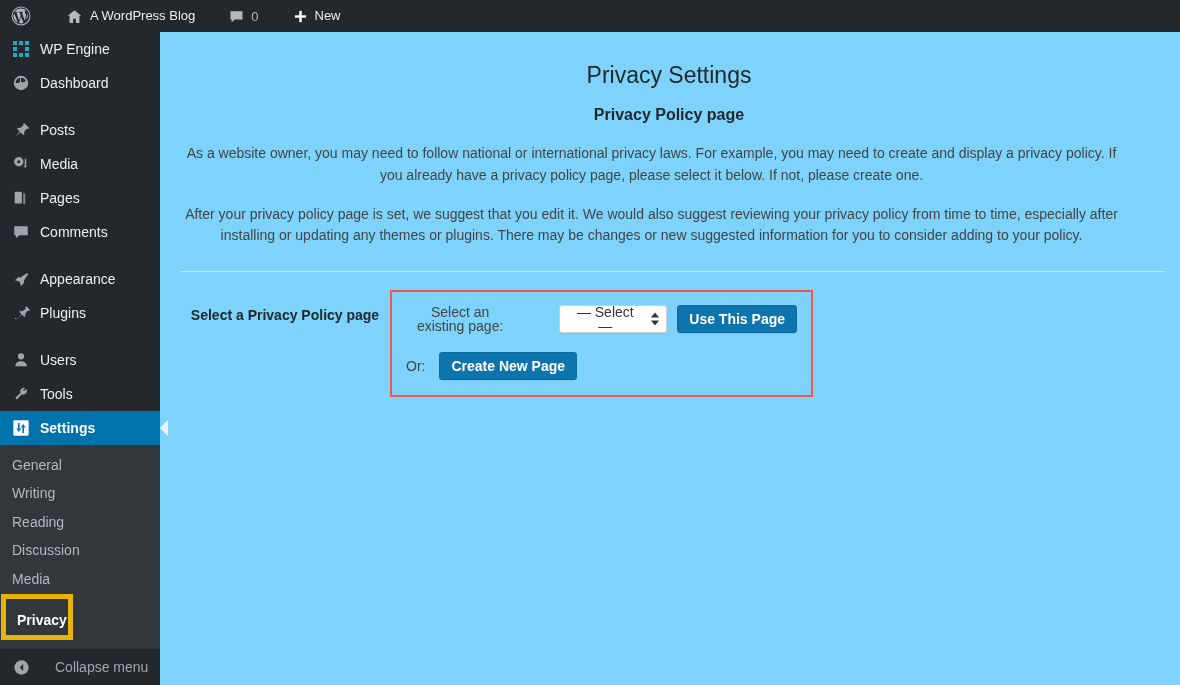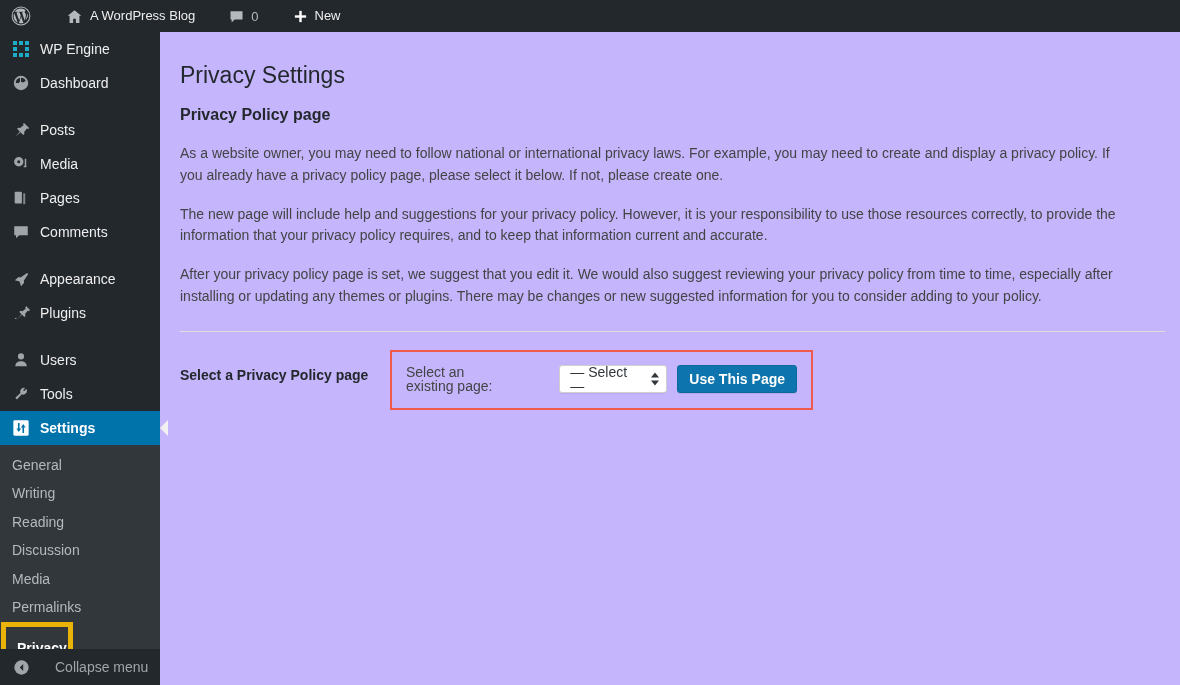--- a/index.html
+++ b/index.html
@@ -112,22 +112,23 @@
     padding-left: 11px; gap: 24px;
     color: #a0a5aa; font-size: 14px;
     background: #23282d;
   }
   .collapse-ico { width: 20px; height: 20px; display:flex; align-items:center; justify-content:center; flex: 0 0 20px;}
 
   
   #wpcontent {
     position: absolute; top: 32px; left: 160px;
     width: 1020px; height: 653px;
-    background: #c4b5fd;
+    background: #7dd3fc;
     overflow: hidden;
+    text-align: center;
   }
   .wrap { padding: 20px 22px 0 20px; }
   h1.page-title {
     font-size: 23px;
     font-weight: 400;
     color: #23282d;
     line-height: 1.3;
     padding: 9px 0 4px 0;
     margin: 0 0 6px 0;
   }
@@ -402,21 +403,20 @@
       <span class="mi-label">Settings</span>
     </li>
   </ul>
 
   <ul class="submenu">
     <li class="submenu-item">General</li>
     <li class="submenu-item">Writing</li>
     <li class="submenu-item">Reading</li>
     <li class="submenu-item">Discussion</li>
     <li class="submenu-item">Media</li>
-    <li class="submenu-item">Permalinks</li>
     <li class="submenu-item highlight">Privacy</li>
   </ul>
 
   <div class="collapse-row">
     <span class="collapse-ico">
       <svg width="17" height="17" viewBox="0 0 20 20" fill="#a0a5aa">
         <circle cx="10" cy="10" r="8.4"></circle>
         <path d="M12 6l-4 4 4 4V6z" fill="#23282d"></path>
       </svg>
     </span>
@@ -424,21 +424,20 @@
   </div>
 </div>
 
 <div id="wpcontent">
   <div class="wrap">
 
     <h1 class="page-title">Privacy Settings</h1>
     <h2 class="section-title">Privacy Policy page</h2>
 
     <p class="body-copy">As a website owner, you may need to follow national or international privacy laws. For example, you may need to create and display a privacy policy. If you already have a privacy policy page, please select it below. If not, please create one.</p>
-    <p class="body-copy">The new page will include help and suggestions for your privacy policy. However, it is your responsibility to use those resources correctly, to provide the information that your privacy policy requires, and to keep that information current and accurate.</p>
     <p class="body-copy">After your privacy policy page is set, we suggest that you edit it. We would also suggest reviewing your privacy policy from time to time, especially after installing or updating any themes or plugins. There may be changes or new suggested information for you to consider adding to your policy.</p>
 
     <hr class="divider">
 
     <div class="form-wrap">
       <div class="form-label">Select a Privacy Policy page</div>
 
       <div class="form-box">
 
         <div class="form-row">
@@ -446,18 +445,22 @@
           <span class="wp-select">
             <span>— Select —</span>
             <span class="sel-arrows">
               <i class="up"></i>
                 <i class="down"></i>
             </span>
           </span>
           <span class="btn-primary">Use This Page</span>
         </div>
 
+        <div class="form-row">
+          <span class="or-label">Or:</span>
+          <span class="btn-primary">Create New Page</span>
+        </div>
 
       </div>
     </div>
 
   </div>
 </div>
 
 </body></html>

